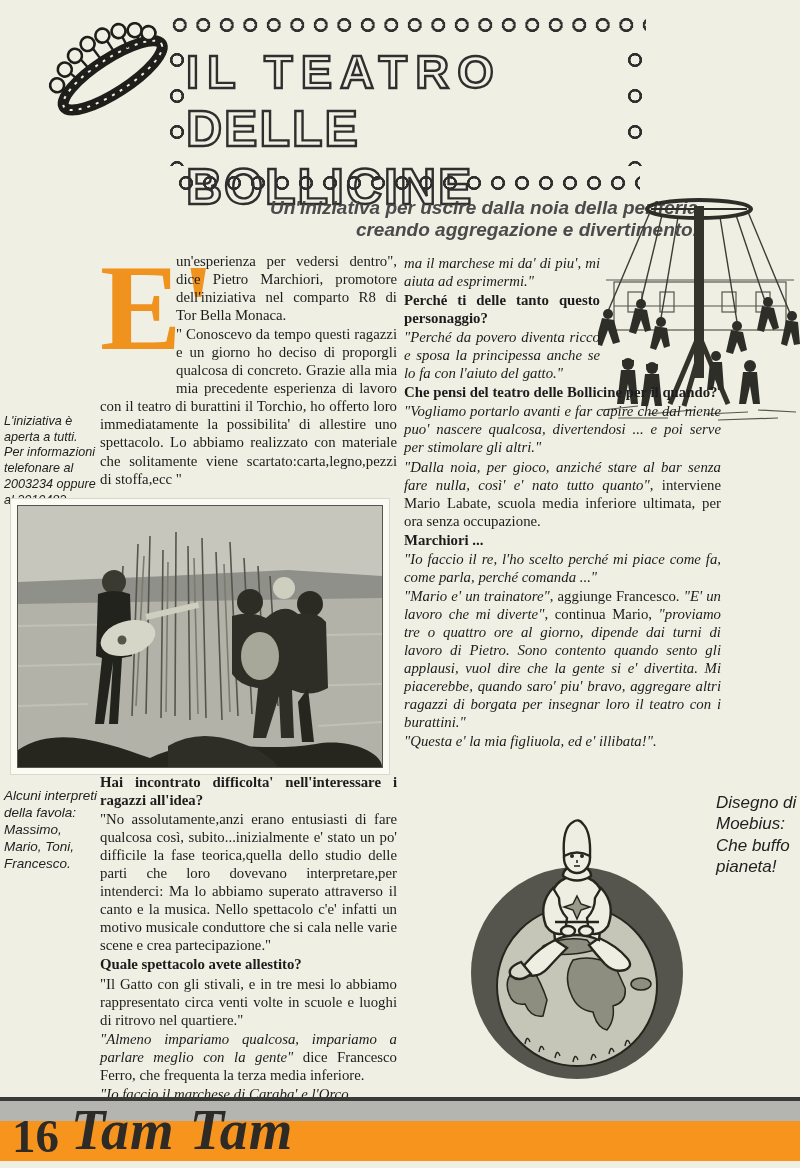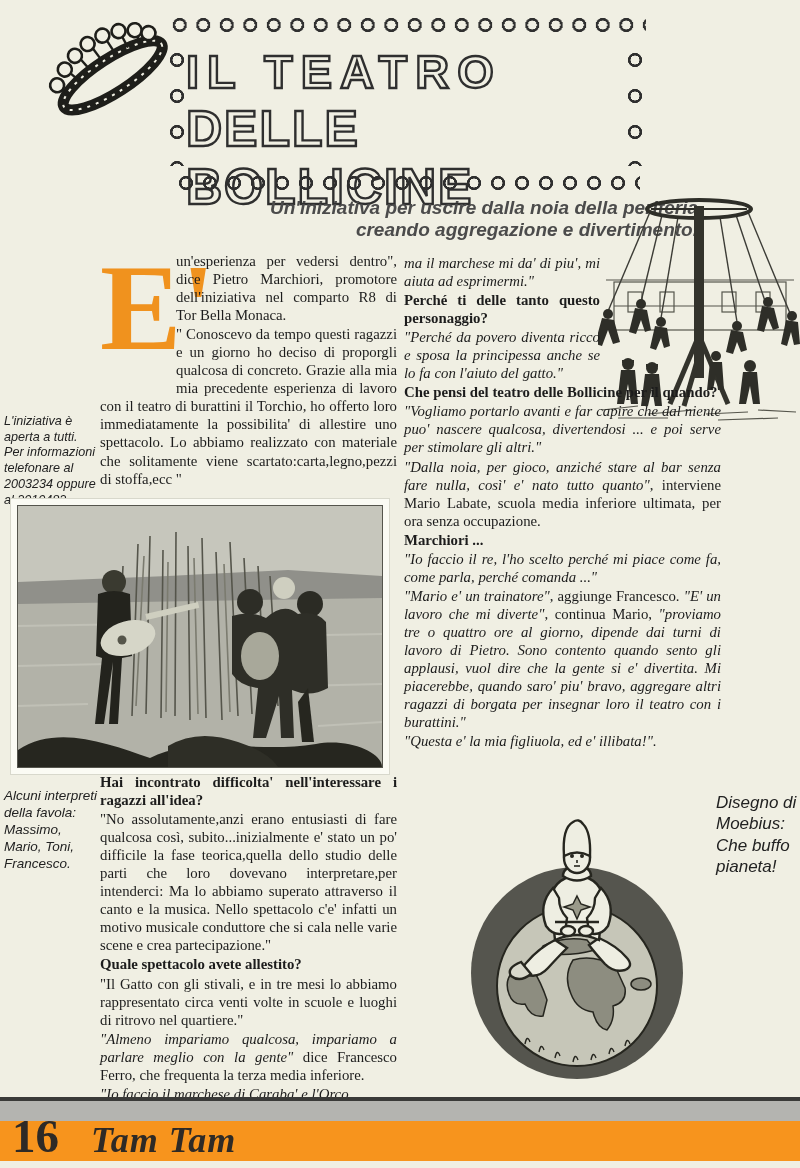--- a/index.html
+++ b/index.html
@@ -43,23 +43,23 @@
 
   
   .photo{left:10px;top:498px;width:380px;height:277px;background:#fbfbf4;box-sizing:border-box;padding:8px;
          box-shadow:0 0 0 1px #d8d8cc inset;}
   .photo svg{display:block;width:364px;height:261px;outline:1px solid #55554d;}
 
   
   .rule{left:0;top:1097px;width:800px;height:4px;background:#3a3a38;}
   .graybar{left:0;top:1101px;width:800px;height:20px;background:#b4b4b0;}
   .orangebar{left:0;top:1121px;width:800px;height:40px;background:#f7941d;}
-  .footer-text{left:12px;top:1104px;height:56px;display:flex;align-items:flex-end;color:#2e2a26;gap:32px;}
+  .footer-text{left:12px;top:1104px;height:56px;display:flex;align-items:flex-end;color:#2e2a26;}
   .pagenum{font-size:47px;font-weight:bold;line-height:1;}
-  .mag{font-size:36px;font-weight:bold;font-style:italic;line-height:1.05;letter-spacing:1px;}
+  .mag{font-size:56px;font-weight:bold;font-style:italic;line-height:1.05;margin-left:12px;letter-spacing:1px;}
 </style>
 </head>
 <body>
 
 <div class="page">
 
   <svg class="abs" style="left:26px;top:4px" width="156" height="116" viewBox="0 0 156 116">
     <g transform="rotate(-33 78 58)">
       <ellipse cx="78" cy="74" rx="58" ry="17" fill="none" stroke="#1e1e1a" stroke-width="11"></ellipse>
       <ellipse cx="78" cy="74" rx="58" ry="17" fill="none" stroke="#f0efe3" stroke-width="2" stroke-dasharray="3 6"></ellipse>

